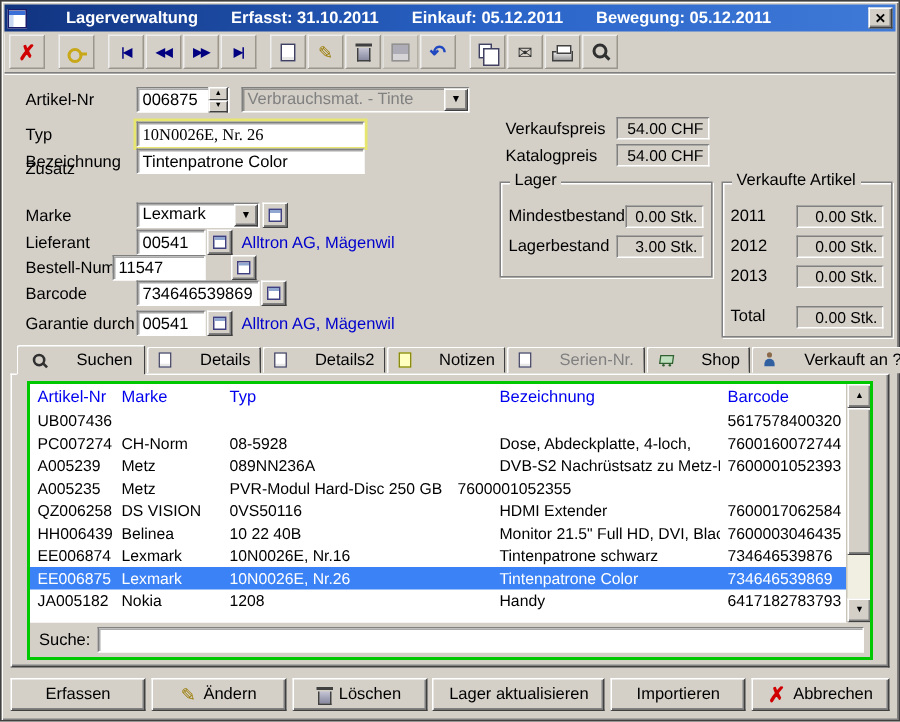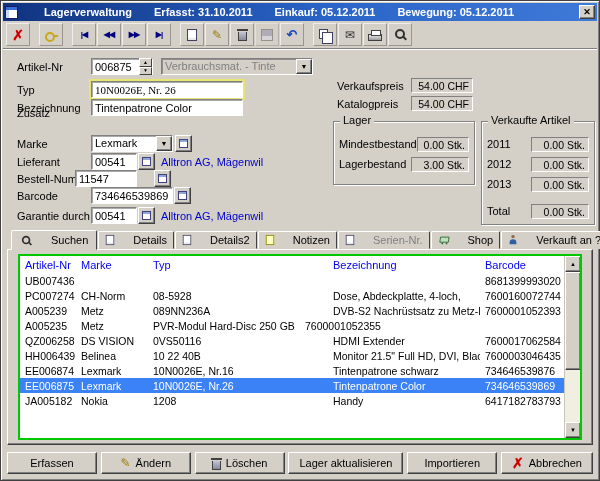--- a/index.html
+++ b/index.html
@@ -327,21 +327,21 @@
             <div class="cell hcell c2">Typ</div>
             <div class="cell hcell c3">Bezeichnung</div>
             <div class="cell hcell c4">Barcode</div>
           </div>
         <div>
             <div class="trow">
               <div class="cell c0">UB007436</div>
               <div class="cell c1"></div>
               <div class="cell c2"></div>
               <div class="cell c3"></div>
-              <div class="cell c4">8681399993020</div>
+              <div class="cell c4">5617578400320</div>
             </div>
             <div class="trow">
               <div class="cell c0">PC007274</div>
               <div class="cell c1">CH-Norm</div>
               <div class="cell c2">08-5928</div>
               <div class="cell c3">Dose, Abdeckplatte, 4-loch,</div>
               <div class="cell c4">7600160072744</div>
             </div>
             <div class="trow">
               <div class="cell c0">A005239</div>
@@ -391,20 +391,24 @@
               <div class="cell c3">Handy</div>
               <div class="cell c4">6417182783793</div>
             </div>
           </div>
         <div class="scrollbar">
           <div class="sb-btn up">▲</div>
           <div class="sb-thumb"></div>
           <div class="sb-btn down">▼</div>
         </div>
       </div>
+      <div class="suche-row">
+        <span class="slabel">Suche:</span>
+        <input class="field suche-input" value="" style="">
+      </div>
     </div>
   </div>
 
   <div class="footer">
       <button class="fbtn">
         <span>Erfassen</span>
       </button>
       <button class="fbtn">
         <span class="ic ic-pencil">✎</span>
         <span>Ändern</span>

